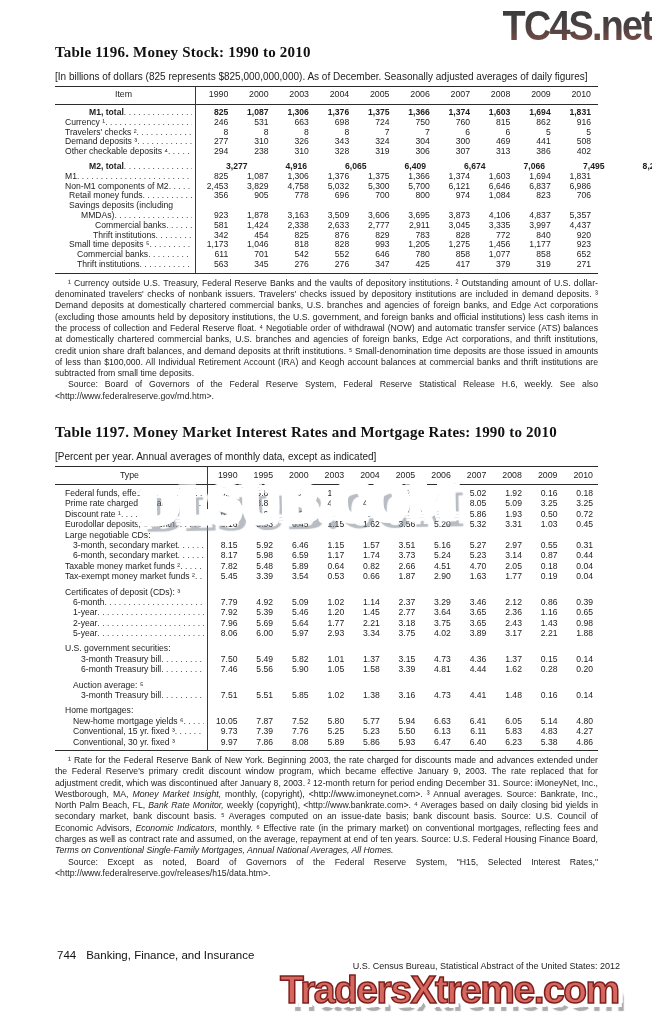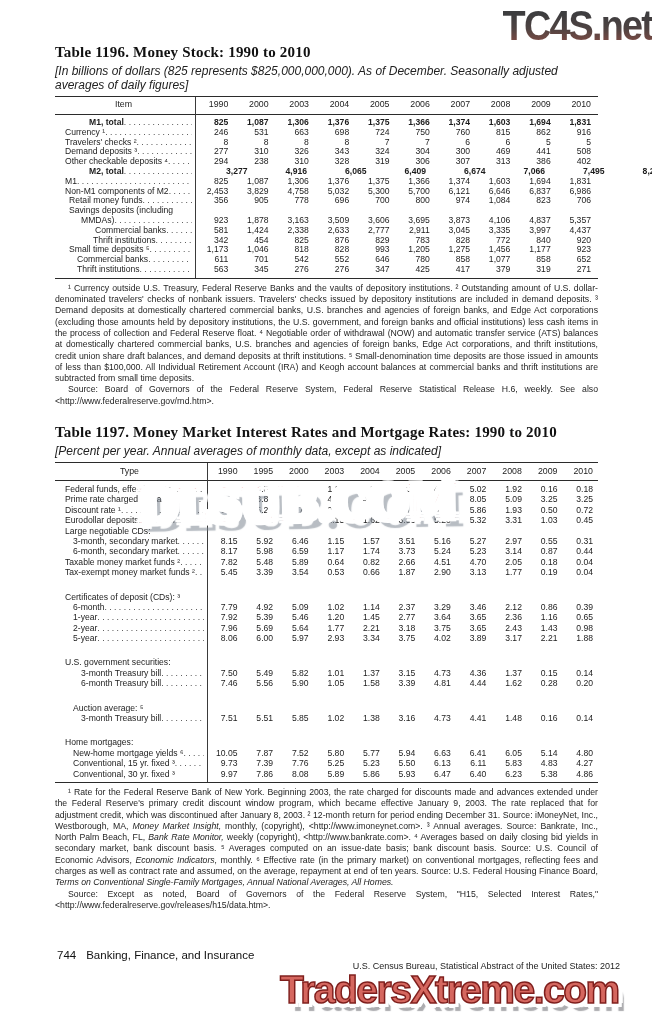--- a/index.html
+++ b/index.html
@@ -6,21 +6,21 @@
   body{background:#e8e8e8;}
   .page{position:relative;width:652px;height:1024px;background:#ffffff;overflow:hidden;
         font-family:"Liberation Sans","DejaVu Sans",sans-serif;color:#1c1c1c;}
 
   
   .tblock{position:absolute;left:55px;width:543px;}
   .t1196-block{top:44px;}
   .t1197-block{top:424px;}
   .ttitle{font-family:"Liberation Serif","DejaVu Serif",serif;font-weight:bold;
           font-size:15px;letter-spacing:.2px;color:#111;}
-  .tsub{font-size:12px;margin-top:3px;color:#222;font-style:italic;}
+  .tsub{font-size:10px;margin-top:10px;color:#222;}
 
   .tbl{position:relative;margin-top:4px;border-top:1px solid #2b2b2b;border-bottom:1.5px solid #2b2b2b;}
   .vline{position:absolute;top:0;bottom:0;width:1px;background:#3a3a3a;}
   .t1196 .vline{left:140px;}
   .t1197 .vline{left:152px;}
 
   .trow{display:flex;align-items:baseline;}
   .t1196 .trow{height:9.8px;line-height:9.8px;font-size:8.6px;}
   .t1197 .trow{height:10.4px;line-height:10.4px;font-size:8.6px;}
   .thead{border-bottom:1px solid #2b2b2b;padding:3px 0 3px 0;height:11px !important;justify-content:flex-end;}
@@ -33,22 +33,22 @@
   .lblcell.full{width:330px;}
   .lblcell.hd{justify-content:center;}
   .lt{white-space:nowrap;}
   .dots{flex:1;overflow:hidden;white-space:nowrap;color:#444;}
   .dots::after{content:" . . . . . . . . . . . . . . . . . . . . . . . . . . . . . . . . . . . . . . . .";}
 
   .vcell{flex:1;text-align:right;white-space:nowrap;box-sizing:border-box;}
   .t1196 .vcell{padding-right:7px;}
   .t1197 .vcell{padding-right:5px;}
   .bold .lt,.bold .vcell{font-weight:bold;}
-  .t1196 .gap{gap:31px;}
-  .t1197 .gap{margin-top:14px;}
+  .t1196 .gap{margin-top:5px;gap:31px;}
+  .t1197 .gap{margin-top:5px;}
 
   
   .fnblock{margin-top:4px;font-size:8.7px;line-height:11.3px;text-align:justify;color:#1e1e1e;}
   .fnblock p{margin:0;text-indent:13px;}
 
   
   .footer-line{position:absolute;left:57px;top:949px;font-size:11.5px;color:#111;
                display:flex;gap:10px;align-items:baseline;}
   .census-note{position:absolute;right:32px;top:961px;font-size:9px;color:#222;}
 
@@ -502,21 +502,21 @@
               <div class="lt">Tax-exempt money market funds ²</div>
               <div class="dots"></div>
             </div>
             <div class="vcell">5.45</div>
             <div class="vcell">3.39</div>
             <div class="vcell">3.54</div>
             <div class="vcell">0.53</div>
             <div class="vcell">0.66</div>
             <div class="vcell">1.87</div>
             <div class="vcell">2.90</div>
-            <div class="vcell">3.13</div>
+            <div class="vcell">1.63</div>
             <div class="vcell">1.77</div>
             <div class="vcell">0.19</div>
             <div class="vcell">0.04</div>
           </div>
           <div class="trow gap">
             <div class="lblcell full" style="padding-left: 10px;">
               <div class="lt">Certificates of deposit (CDs): ³</div>
             </div>
           </div>
           <div class="trow">

